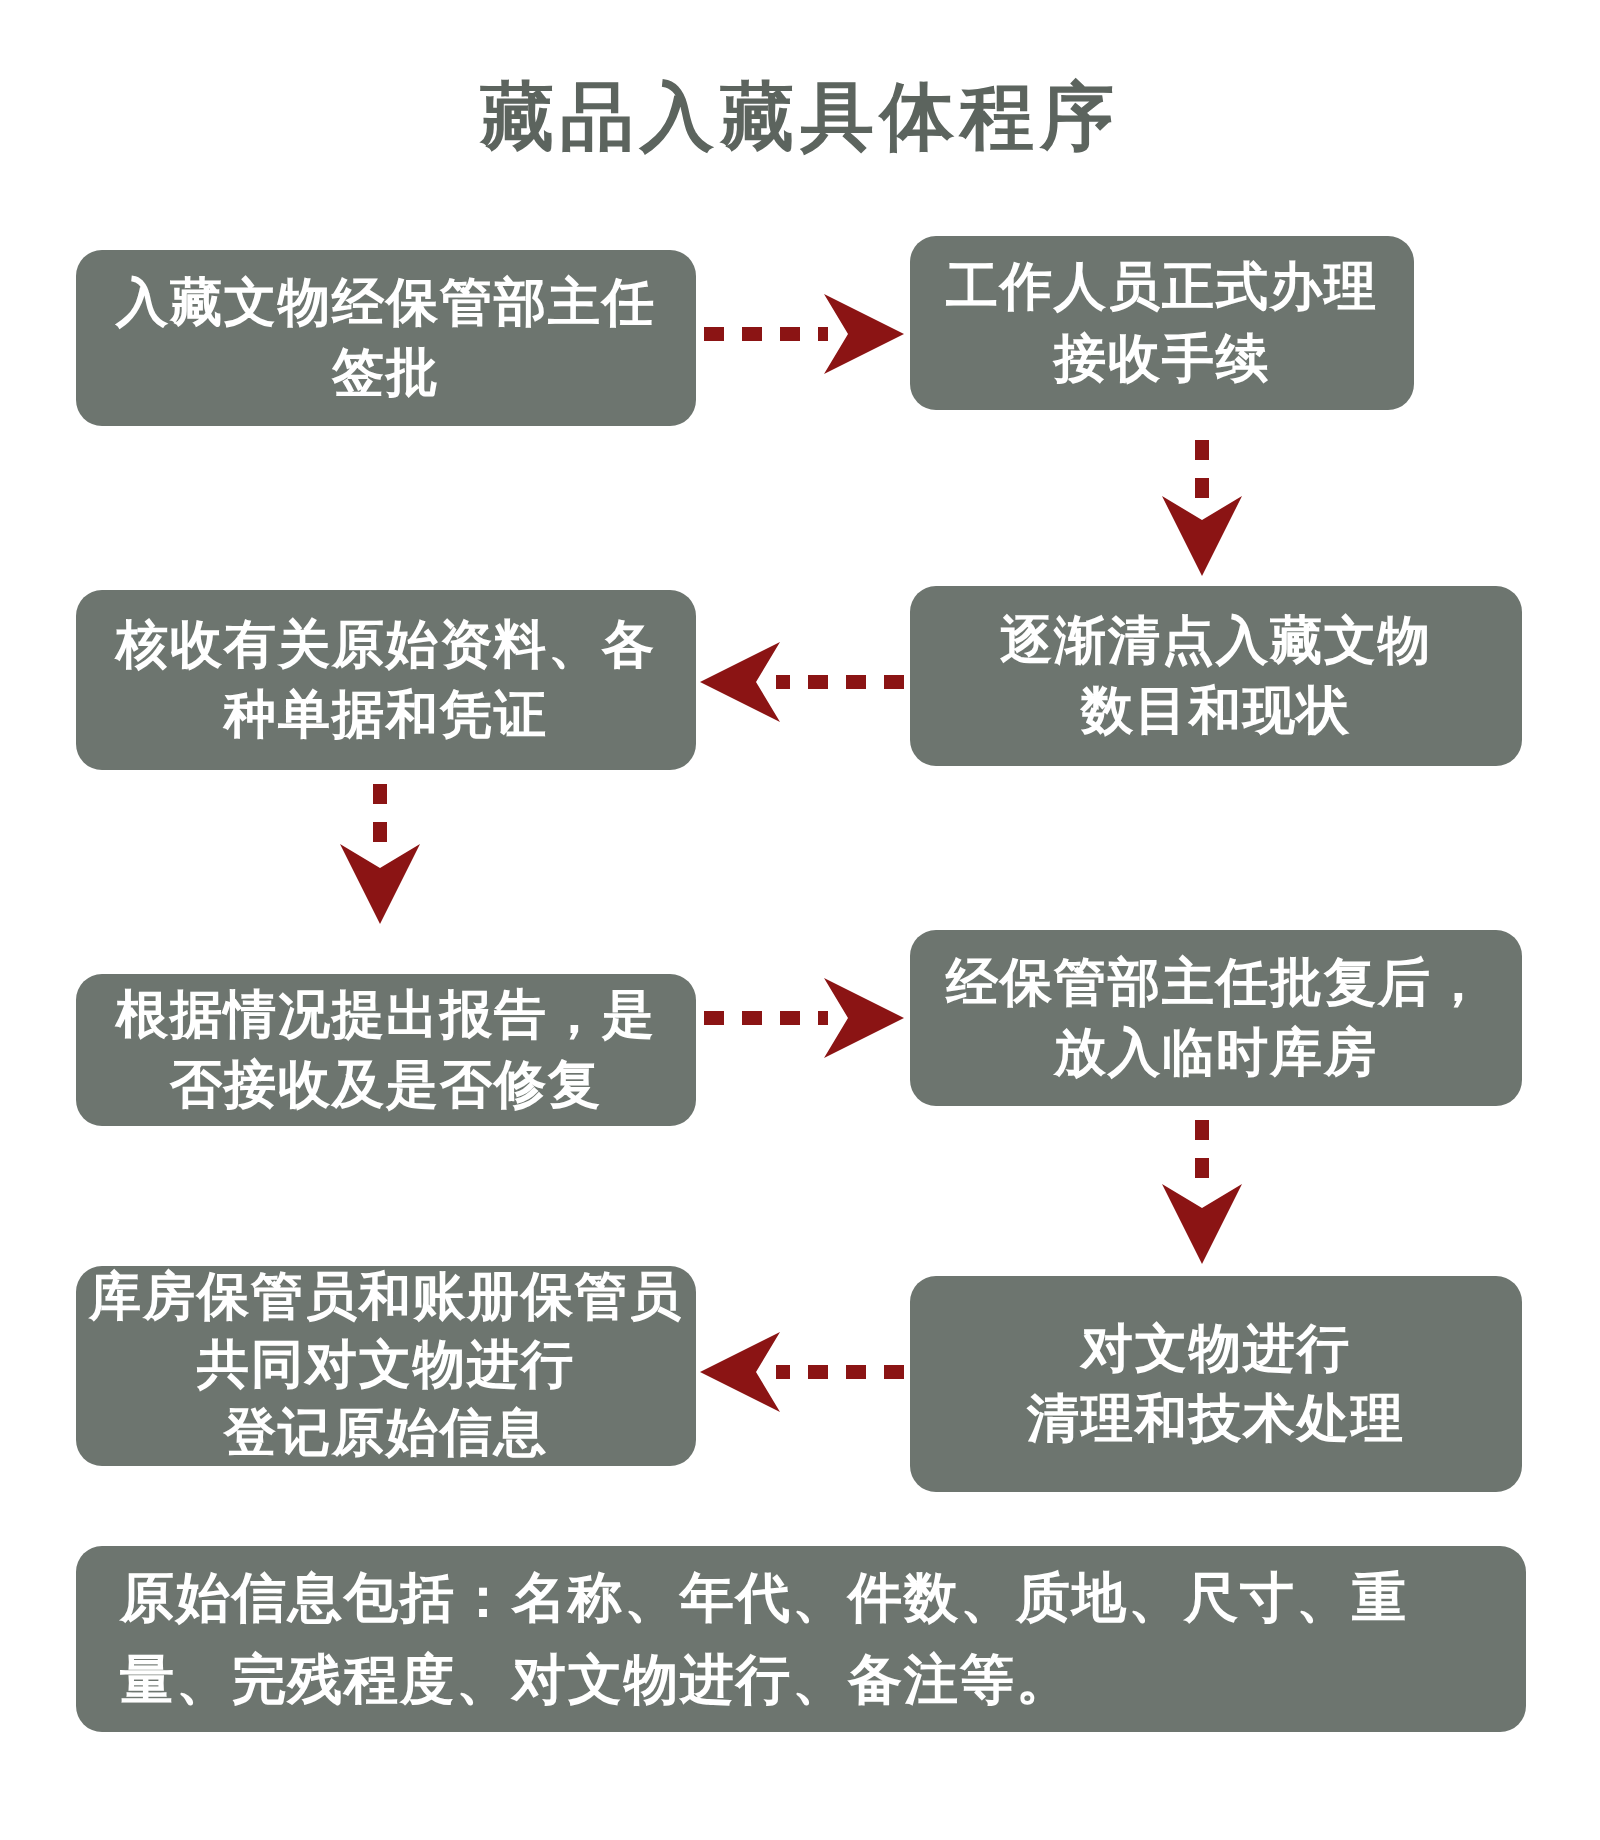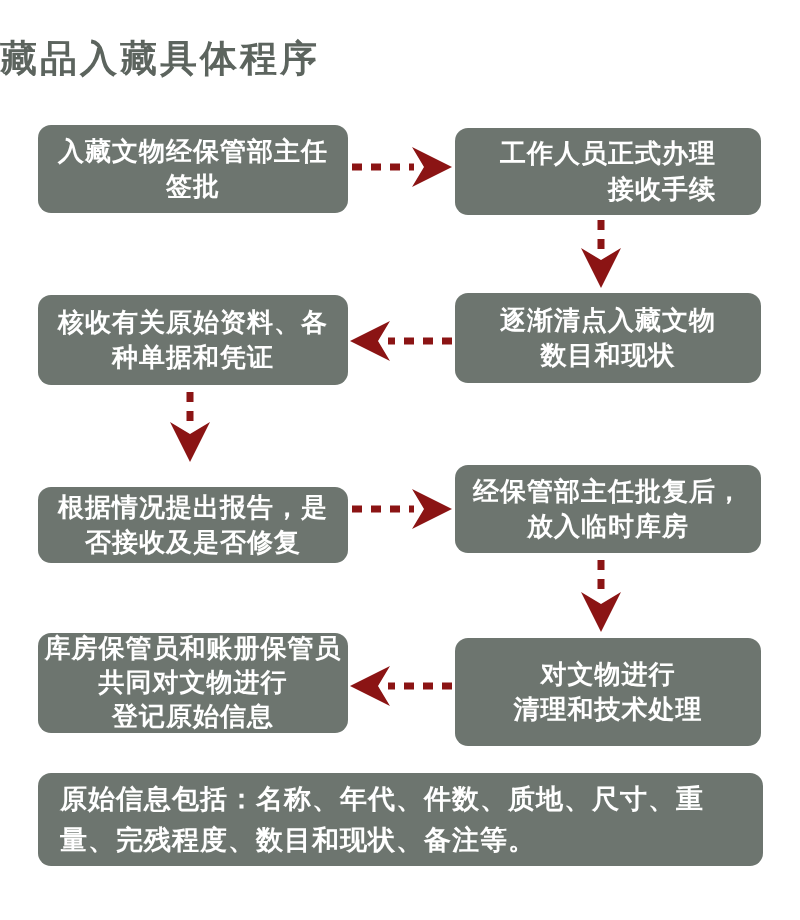--- a/index.html
+++ b/index.html
@@ -17,21 +17,21 @@
     height: 920px;
     background: var(--page_bg);
     font-family: "Liberation Serif", "DejaVu Serif", serif;
     overflow: hidden;
   }
   .page-title {
     position: absolute;
     top: 34px;
     left: 0;
     width: 100%;
-    text-align: left;
+    text-align: center;
     font-size: 37px;
     font-weight: bold;
     letter-spacing: 3px;
     color: var(--title_color);
   }
   .flow-box {
     position: absolute;
     background: var(--box_bg);
     border-radius: 13px;
     color: var(--box_text);
@@ -57,21 +57,21 @@
     font-size: 27px;
     font-weight: bold;
     line-height: 1.5;
     text-align: left;
     padding: 12px 20px 12px 22px;
     letter-spacing: 1px;
     display: flex;
     align-items: center;
   }
   .b1 { left: 38px;  top: 125px; width: 310px; height: 88px; }
-  .b2 { left: 455px; top: 128px; width: 306px; height: 87px; text-align: right; }
+  .b2 { left: 455px; top: 118px; width: 252px; height: 87px; }
   .b3 { left: 38px;  top: 295px; width: 310px; height: 90px; }
   .b4 { left: 455px; top: 293px; width: 306px; height: 90px; }
   .b5 { left: 38px;  top: 467px; width: 310px; height: 76px; margin-top: 20px; }
   .b6 { left: 455px; top: 465px; width: 306px; height: 88px; }
   .b7 { left: 38px;  top: 633px; width: 310px; height: 100px; line-height: 1.3; }
   .b8 { left: 455px; top: 638px; width: 306px; height: 108px; }
   .arrow-layer {
     position: absolute;
     left: 0; top: 0;
     width: 800px; height: 920px;
@@ -104,21 +104,21 @@
 否接收及是否修复</div>
   <div class="flow-box b6">经保管部主任批复后，
 放入临时库房</div>
   <div class="flow-box b7">库房保管员和账册保管员
 共同对文物进行
 登记原始信息</div>
   <div class="flow-box b8">对文物进行
 清理和技术处理</div>
 
   <div class="note-box">
-    <span>原始信息包括：名称、年代、件数、质地、尺寸、重量、完残程度、数目和现状、备注等。</span>
+    <span>原始信息包括：名称、年代、件数、质地、尺寸、重量、完残程度、对文物进行、备注等。</span>
   </div>
 
   <svg class="arrow-layer" width="800" height="920" viewBox="0 0 800 920" xmlns="http://www.w3.org/2000/svg">
 
     <g>
       <line x1="352" y1="167" x2="414" y2="167"></line>
       <polygon points="412,147 452,167 412,187 424,167"></polygon>
     </g>
 
     <g>

